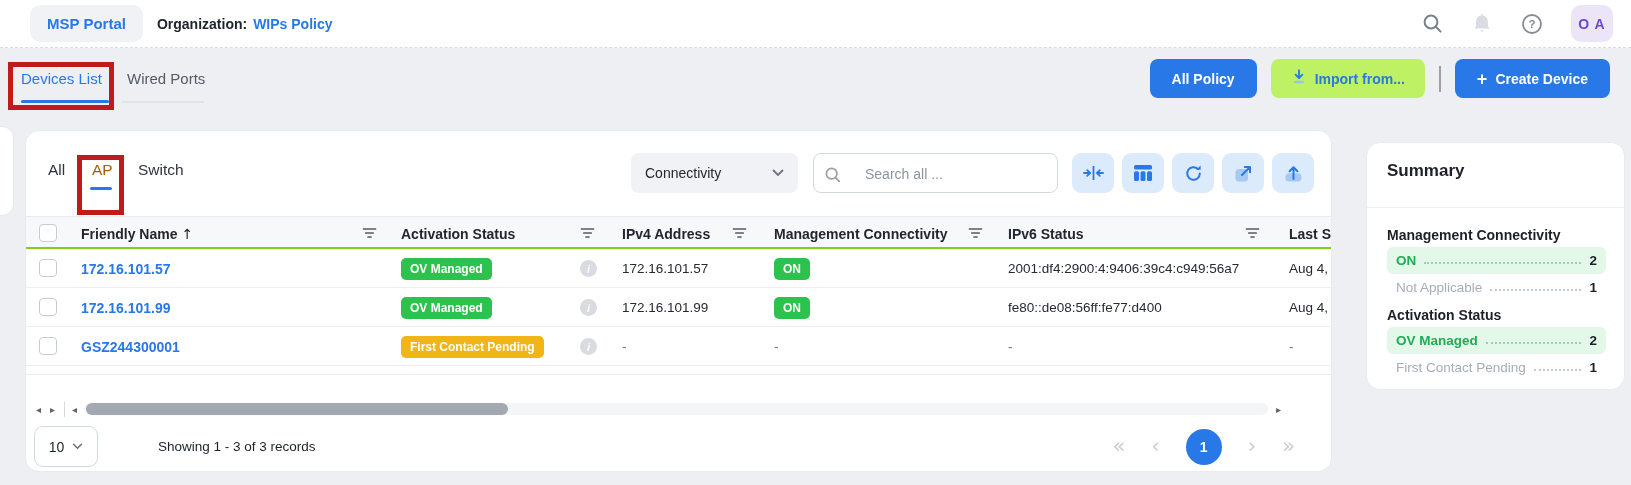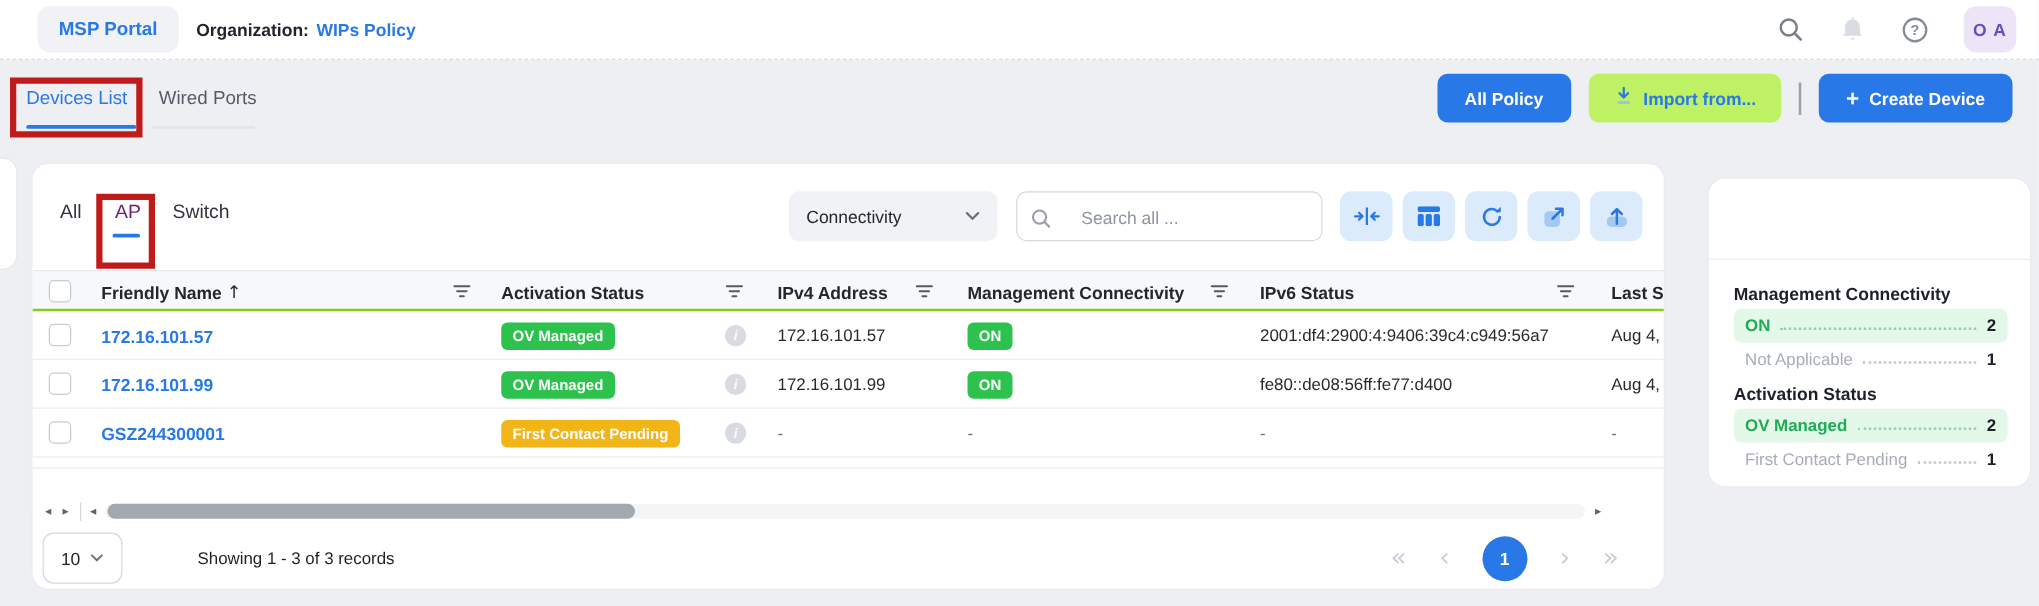--- a/index.html
+++ b/index.html
@@ -36,21 +36,21 @@
   .actions { position:absolute; right:21px; top:11px; display:flex; align-items:center; gap:14px; }
   .btn-blue { background:#2878e8; color:#fff; font-weight:bold; font-size:14px; border:none; border-radius:8px; height:39px; padding:0 22px; cursor:pointer; display:flex; align-items:center; gap:8px; }
   .btn-lite { background:#bef264; color:#2878e8; font-weight:bold; font-size:14px; border:none; border-radius:8px; height:39px; padding:0 20px; cursor:pointer; display:flex; align-items:center; gap:8px; }
   .vdiv { width:2px; height:26px; background:#9aa0a6; }
   .plus { font-size:18px; font-weight:bold; line-height:1; }
 
   
   .main-card { left:25px; top:130px; width:1307px; height:342px; background:#fff; border:1px solid #e9ebef; border-radius:14px; overflow:hidden; }
   .type-tab { position:absolute; top:30px; font-size:15.5px; color:#30343c; cursor:pointer; }
   .tt-all { left:22px; }
-  .tt-ap { left:66px; color:#701a75;text-align:center; }
+  .tt-ap { left:66px; color:#a16207;text-align:center; }
   .tt-ap-bar { position:absolute; left:64px; top:56px; width:22px; height:3px; background:#2878e8; border-radius:2px; }
   .tt-switch { left:112px; }
 
   .conn-select { position:absolute; left:605px; top:22px; width:167px; height:40px; background:#f1f2f5; border-radius:8px; display:flex; align-items:center; justify-content:space-between; padding:0 14px; cursor:pointer; }
   .conn-select span { color:#23272f; font-size:14px; }
   .search-box { position:absolute; left:787px; top:22px; width:245px; height:40px; background:#fff; border:1px solid #d4d9e0; border-radius:8px; display:flex; align-items:flex-start; padding:12px 10px; gap:24px; }
   .search-box input { border:none; outline:none; font-size:14px; color:#333; width:180px; font-family:"Liberation Sans",sans-serif; background:transparent; }
   .search-box input::placeholder { color:#8d939d; }
   .tool-btn { position:absolute; top:22px; width:42px; height:40px; background:#dcebfb; border:none; border-radius:9px; cursor:pointer; display:flex; align-items:center; justify-content:center; }
 
@@ -326,20 +326,21 @@
     <button class="pg-arrow">‹</button>
     <button class="pg-current">1</button>
     <button class="pg-arrow">›</button>
     <button class="pg-arrow">»</button>
   </div>
 </div>
 
 <div class="abs left-stub2"></div>
 
 <div class="abs summary-card">
+  <div class="summary-title">Summary</div>
   <div class="summary-div"></div>
   <div class="sum-body">
     <div class="sum-head">Management Connectivity</div>
     <div class="sum-row sum-row-hl">
       <span class="sum-label-g">ON</span>
       <span class="leader leader-g"></span>
       <span class="sum-val">2</span>
     </div>
     <div class="sum-row">
       <span class="sum-label-m">Not Applicable</span>

